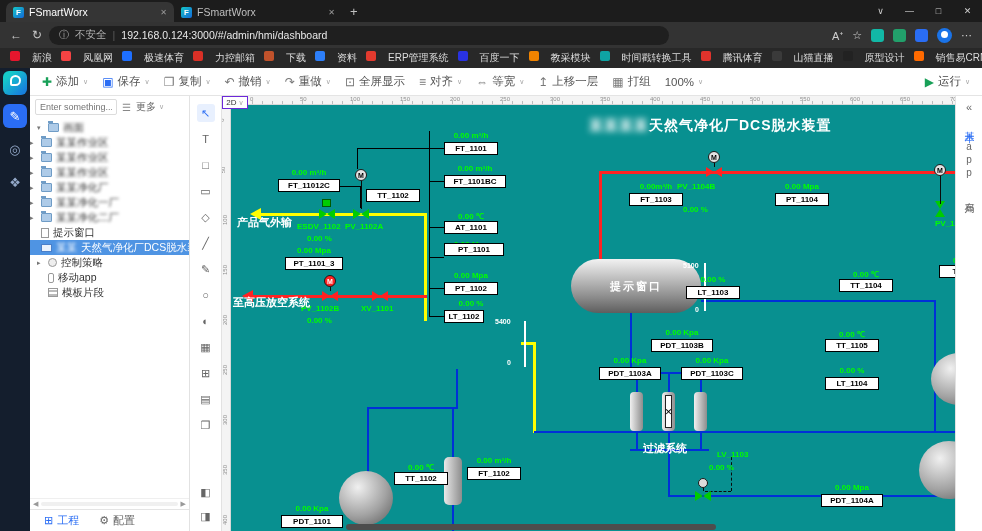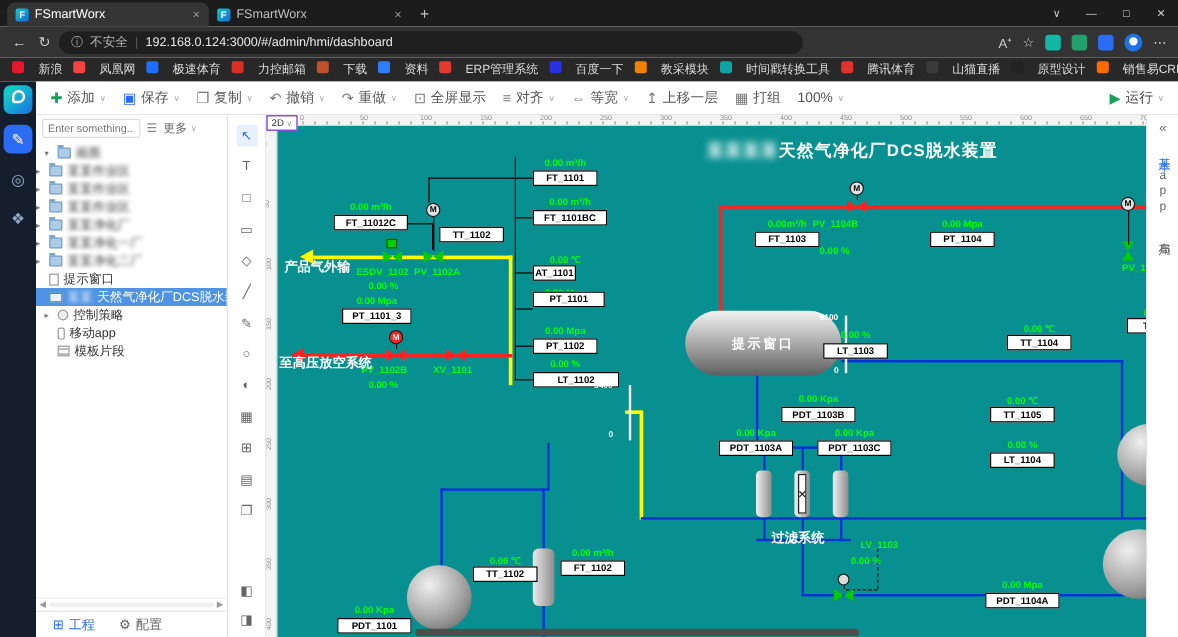--- a/index.html
+++ b/index.html
@@ -593,27 +593,27 @@
             <div class="stem" style="left: 472px; top: 383px; height: 3px;"></div>
             <div class="acirc" style="left: 467px; top: 373px;"></div>
             <div class="ins-val" style="left: 213px; top: 26px; width: 54px;">0.00 m³/h</div>
             <div class="ins-box" style="left: 213px; top: 37px; width: 54px;">FT_1101</div>
             <div class="ins-val" style="left: 213px; top: 59px; width: 62px;">0.00 m³/h</div>
             <div class="ins-box" style="left: 213px; top: 70px; width: 62px;">FT_1101BC</div>
             <div class="ins-val" style="left: 47px; top: 63px; width: 62px;">0.00 m³/h</div>
             <div class="ins-box" style="left: 47px; top: 74px; width: 62px;">FT_11012C</div>
             <div class="ins-box" style="left: 135px; top: 84px; width: 54px;">TT_1102</div>
             <div class="ins-val" style="left: 213px; top: 105px; width: 54px;">0.00 ℃</div>
-            <div class="ins-box" style="left: 213px; top: 116px; width: 36px;">AT_1101</div>
+            <div class="ins-box" style="left: 213px; top: 116px; width: 54px;">AT_1101</div>
             <div class="ins-val" style="left: 213px; top: 135px; width: 54px;">0.00 Mpa</div>
             <div class="ins-box" style="left: 213px; top: 138px; width: 60px;">PT_1101</div>
             <div class="ins-val" style="left: 213px; top: 166px; width: 54px;">0.00 Mpa</div>
             <div class="ins-box" style="left: 213px; top: 177px; width: 54px;">PT_1102</div>
             <div class="ins-val" style="left: 213px; top: 194px; width: 54px;">0.00 %</div>
-            <div class="ins-box" style="left: 213px; top: 205px; width: 72px;">LT_1102</div>
+            <div class="ins-box" style="left: 213px; top: 205px; width: 40px;">LT_1102</div>
             <div class="ins-val" style="left: 54px; top: 141px; width: 58px;">0.00 Mpa</div>
             <div class="ins-box" style="left: 54px; top: 152px; width: 58px;">PT_1101_3</div>
             <div class="ins-val" style="left: 398px; top: 77px; width: 54px;">0.00m³/h</div>
             <div class="ins-box" style="left: 398px; top: 88px; width: 54px;">FT_1103</div>
             <div class="ins-val" style="left: 544px; top: 77px; width: 54px;">0.00 Mpa</div>
             <div class="ins-box" style="left: 544px; top: 88px; width: 54px;">PT_1104</div>
             <div class="ins-val" style="left: 455px; top: 170px; width: 54px;">0.00 %</div>
             <div class="ins-box" style="left: 455px; top: 181px; width: 54px;">LT_1103</div>
             <div class="ins-val" style="left: 608px; top: 163px; width: 54px;">0.00 ℃</div>
             <div class="ins-box" style="left: 608px; top: 174px; width: 54px;">TT_1104</div>

